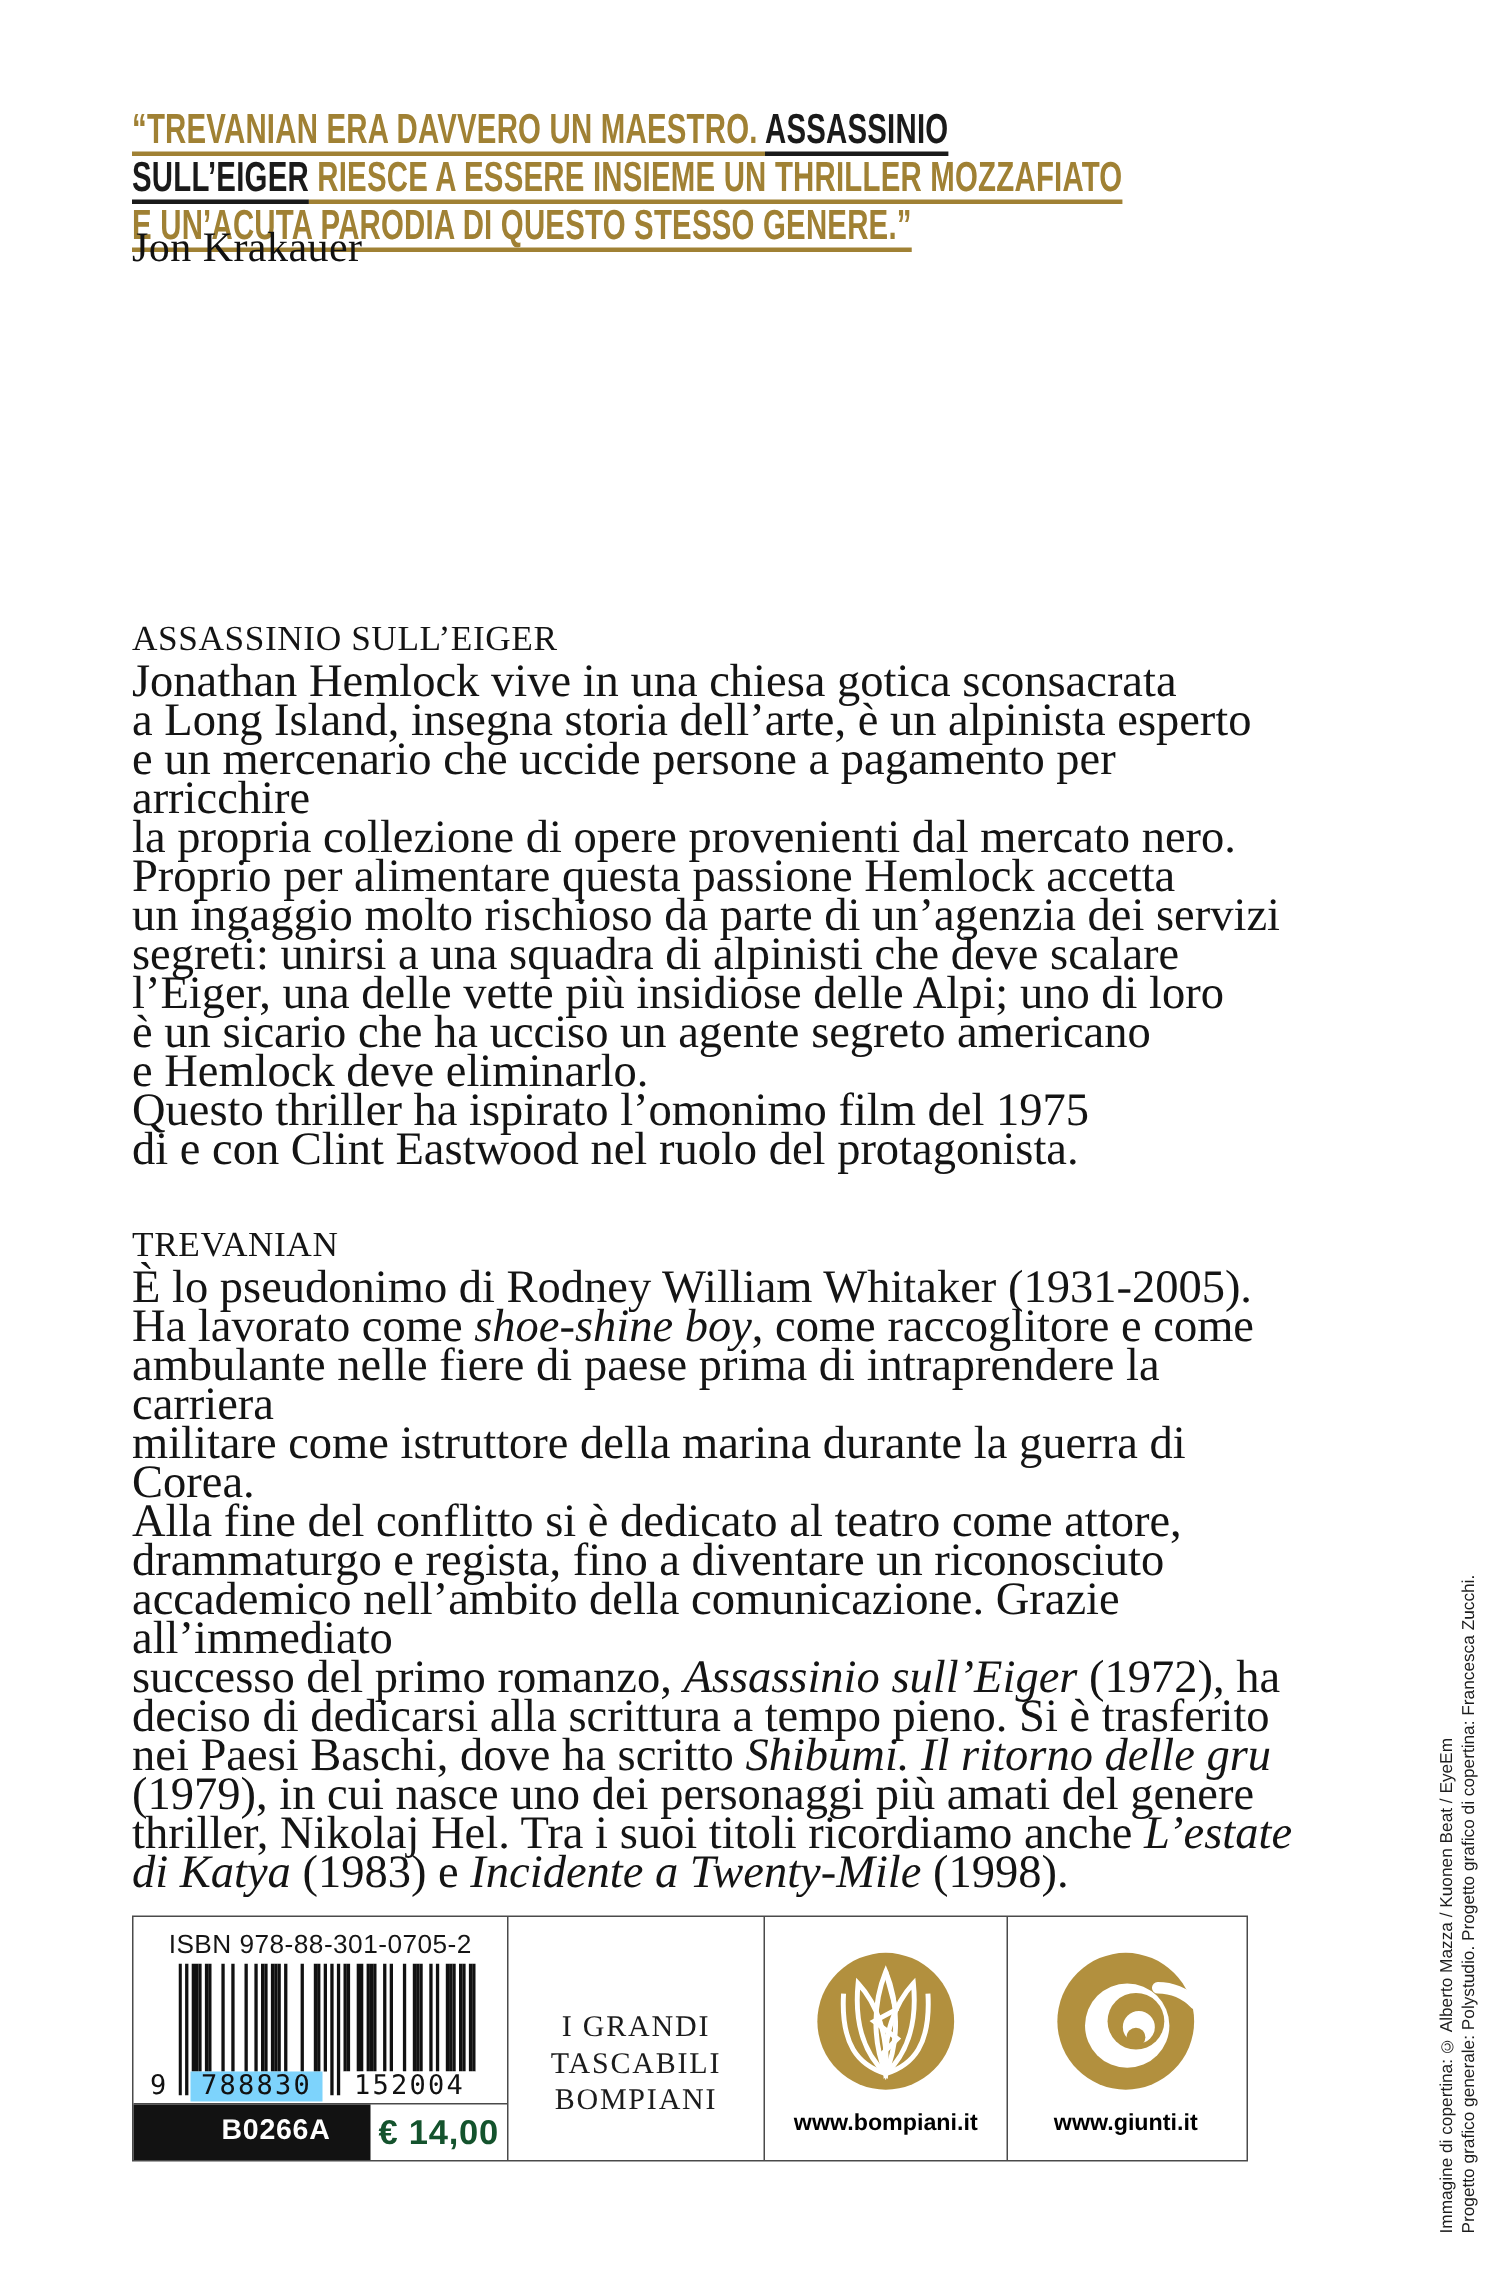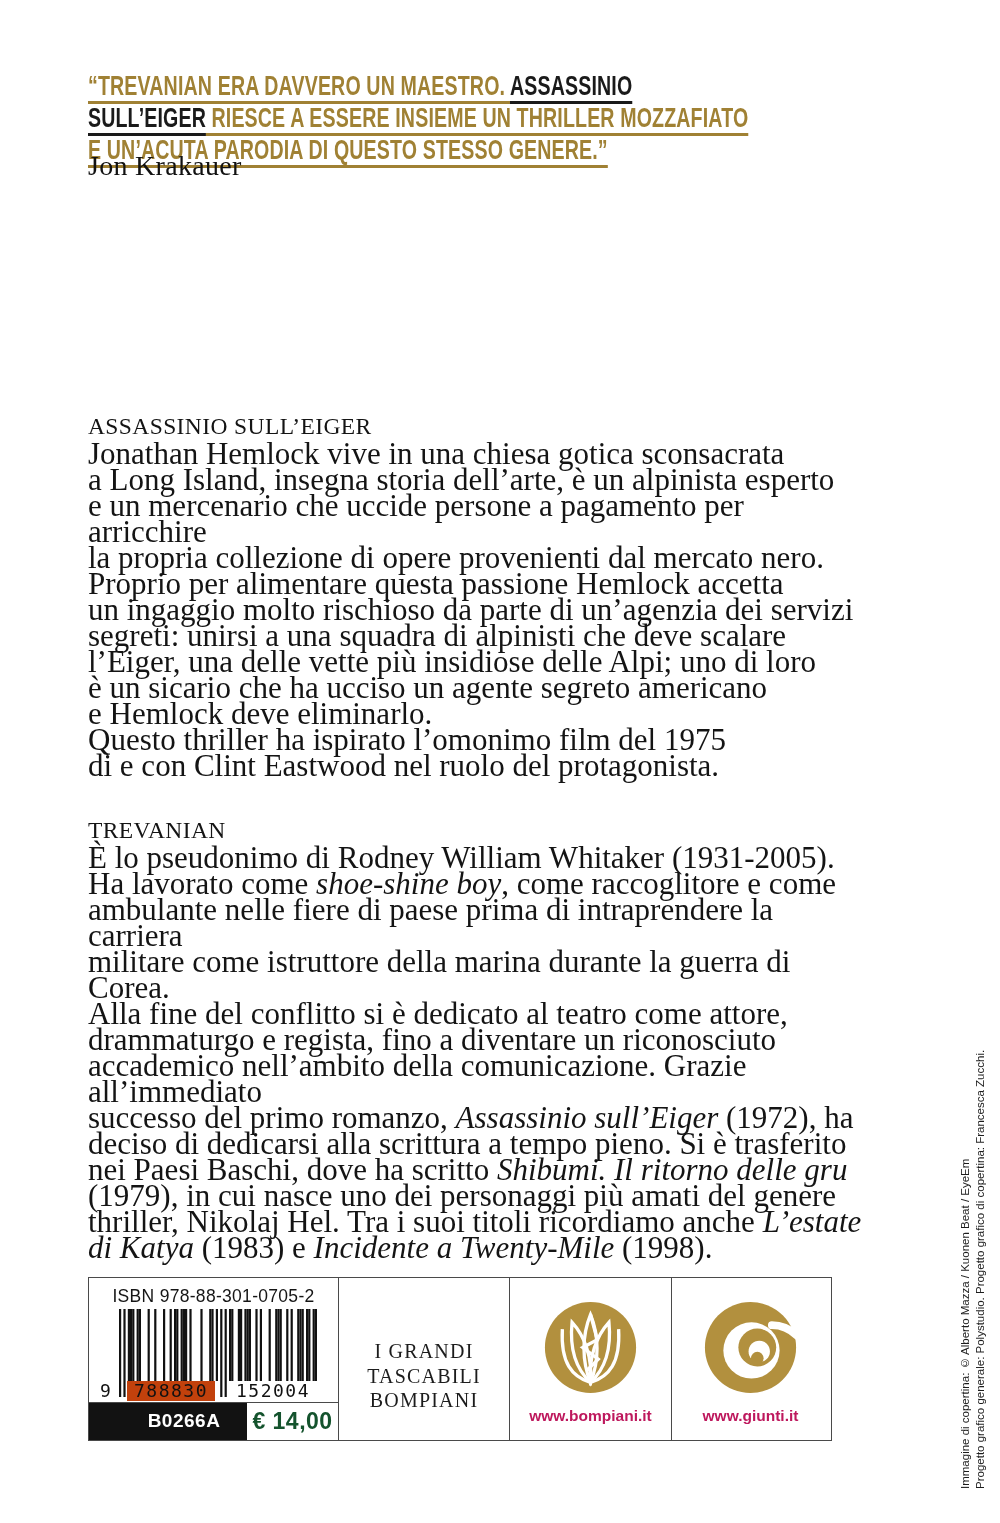--- a/index.html
+++ b/index.html
@@ -70,21 +70,21 @@
     font-size:17.5px; letter-spacing:0.3px; color:#151515;
   }
   .barcode-wrap { position:absolute; left:30px; top:31px; width:209px; height:92px; }
   .barcode-wrap svg { position:absolute; left:0; top:0; }
   .barcode-digits {
     position:absolute; top:72px; left:0; right:0; height:20px;
     font-family:"DejaVu Sans Mono", monospace;
     font-size:18px; line-height:20px; color:#111; letter-spacing:1.5px;
   }
   .bd-first { position:absolute; left:-19px; top:0; }
-  .bd-left  { position:absolute; left:8px;  width:88px; text-align:center; background:#c2410c; }
+  .bd-left  { position:absolute; left:8px;  width:88px; text-align:center; background:#7dd3fc; }
   .bd-right { position:absolute; left:110px; width:88px; text-align:center; background:#fff; }
   .price-row { height:37.5px; border-top:1.5px solid #4a4a4a; display:flex; }
   .code-box {
     width:126px; background:#121212; color:#ffffff;
     font-weight:bold; font-size:19px;
     display:flex; align-items:center; justify-content:center;
     letter-spacing:0.5px;
     padding-left:32px;
   }
   .price-box {
@@ -99,21 +99,21 @@
     font-family:"Liberation Serif", serif;
     font-size:20px; line-height:24.5px;
     letter-spacing:1.2px; white-space:pre-line; color:#1c1c1c;
   }
 
   
   .logo-cell { width:162px; display:flex; flex-direction:column; align-items:center; }
   .logo-cell:last-child { width:158px; }
   .logo-circle { margin-top:21px; width:97px; height:97px; }
   .logo-url {
-    margin-top:11px; font-weight:bold; font-size:15.5px; color:#be185d;
+    margin-top:11px; font-weight:bold; font-size:15.5px; color:#000000;
   }
 
   
   .credits {
     position:absolute; right:13px; bottom:34px; height:465px;
     writing-mode:vertical-rl;
     transform:rotate(180deg);
     font-family:"Liberation Sans", sans-serif;
     font-size:11.5px; line-height:14.5px;
     white-space:pre-line; color:#1c1c1c;

